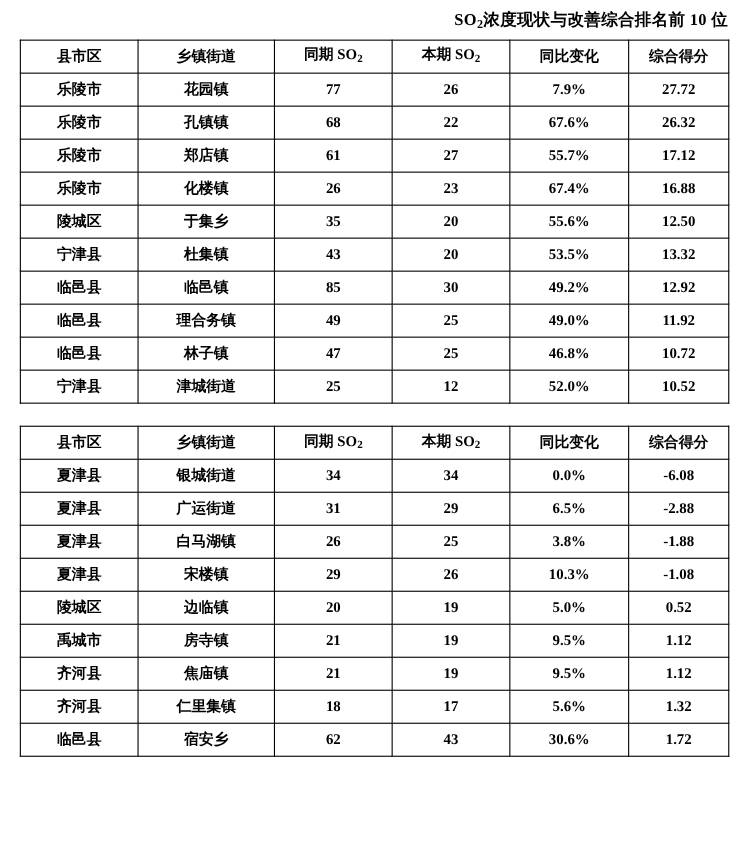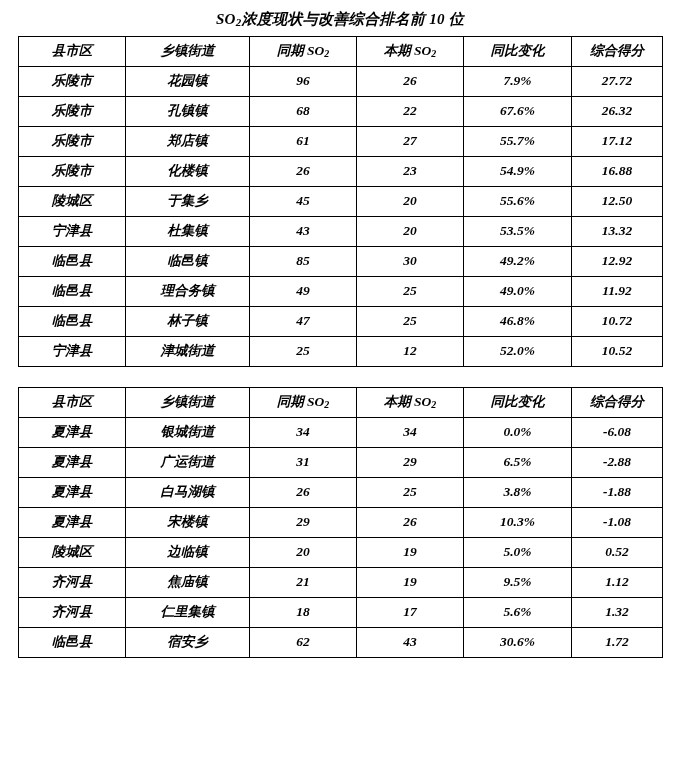--- a/index.html
+++ b/index.html
@@ -16,37 +16,35 @@
   }
   .page {
     width: 680px;
     box-sizing: border-box;
     padding: 6px 18px 0 18px;
   }
   .table-block {
     margin-bottom: 6px;
   }
   .table-title {
-    text-align: center;
+    text-align: right;
     font-weight: bold;
     font-size: 15px;
     letter-spacing: 0.3px;
     padding: 4px 0 6px 0;
     line-height: 1.3;
-    font-style: italic;
   }
   .table-title .sub {
     font-size: 11px;
     vertical-align: -2px;
   }
   table.data {
     border-collapse: collapse;
     width: 644px;
     table-layout: fixed;
-    font-style: italic;
   }
   table.data th,
   table.data td {
     border: 1px solid #000000;
     text-align: center;
     font-weight: bold;
     font-size: 13.5px;
     height: 29px;
     padding: 0;
     line-height: 1.1;
@@ -95,21 +93,21 @@
           <th><span>同期 SO</span><span class="sub">2</span></th>
           <th><span>本期 SO</span><span class="sub">2</span></th>
           <th><span>同比变化</span></th>
           <th><span>综合得分</span></th>
         </tr>
       </thead>
       <tbody>
         <tr>
           <td>乐陵市</td>
           <td>花园镇</td>
-          <td>96</td>
+          <td>77</td>
           <td>26</td>
           <td>7.9%</td>
           <td>27.72</td>
         </tr>
         <tr>
           <td>乐陵市</td>
           <td>孔镇镇</td>
           <td>68</td>
           <td>22</td>
           <td>67.6%</td>
@@ -121,27 +119,27 @@
           <td>61</td>
           <td>27</td>
           <td>55.7%</td>
           <td>17.12</td>
         </tr>
         <tr>
           <td>乐陵市</td>
           <td>化楼镇</td>
           <td>26</td>
           <td>23</td>
-          <td>54.9%</td>
+          <td>67.4%</td>
           <td>16.88</td>
         </tr>
         <tr>
           <td>陵城区</td>
           <td>于集乡</td>
-          <td>45</td>
+          <td>35</td>
           <td>20</td>
           <td>55.6%</td>
           <td>12.50</td>
         </tr>
         <tr>
           <td>宁津县</td>
           <td>杜集镇</td>
           <td>43</td>
           <td>20</td>
           <td>53.5%</td>
@@ -240,20 +238,28 @@
         </tr>
         <tr>
           <td>陵城区</td>
           <td>边临镇</td>
           <td>20</td>
           <td>19</td>
           <td>5.0%</td>
           <td>0.52</td>
         </tr>
         <tr>
+          <td>禹城市</td>
+          <td>房寺镇</td>
+          <td>21</td>
+          <td>19</td>
+          <td>9.5%</td>
+          <td>1.12</td>
+        </tr>
+        <tr>
           <td>齐河县</td>
           <td>焦庙镇</td>
           <td>21</td>
           <td>19</td>
           <td>9.5%</td>
           <td>1.12</td>
         </tr>
         <tr>
           <td>齐河县</td>
           <td>仁里集镇</td>

